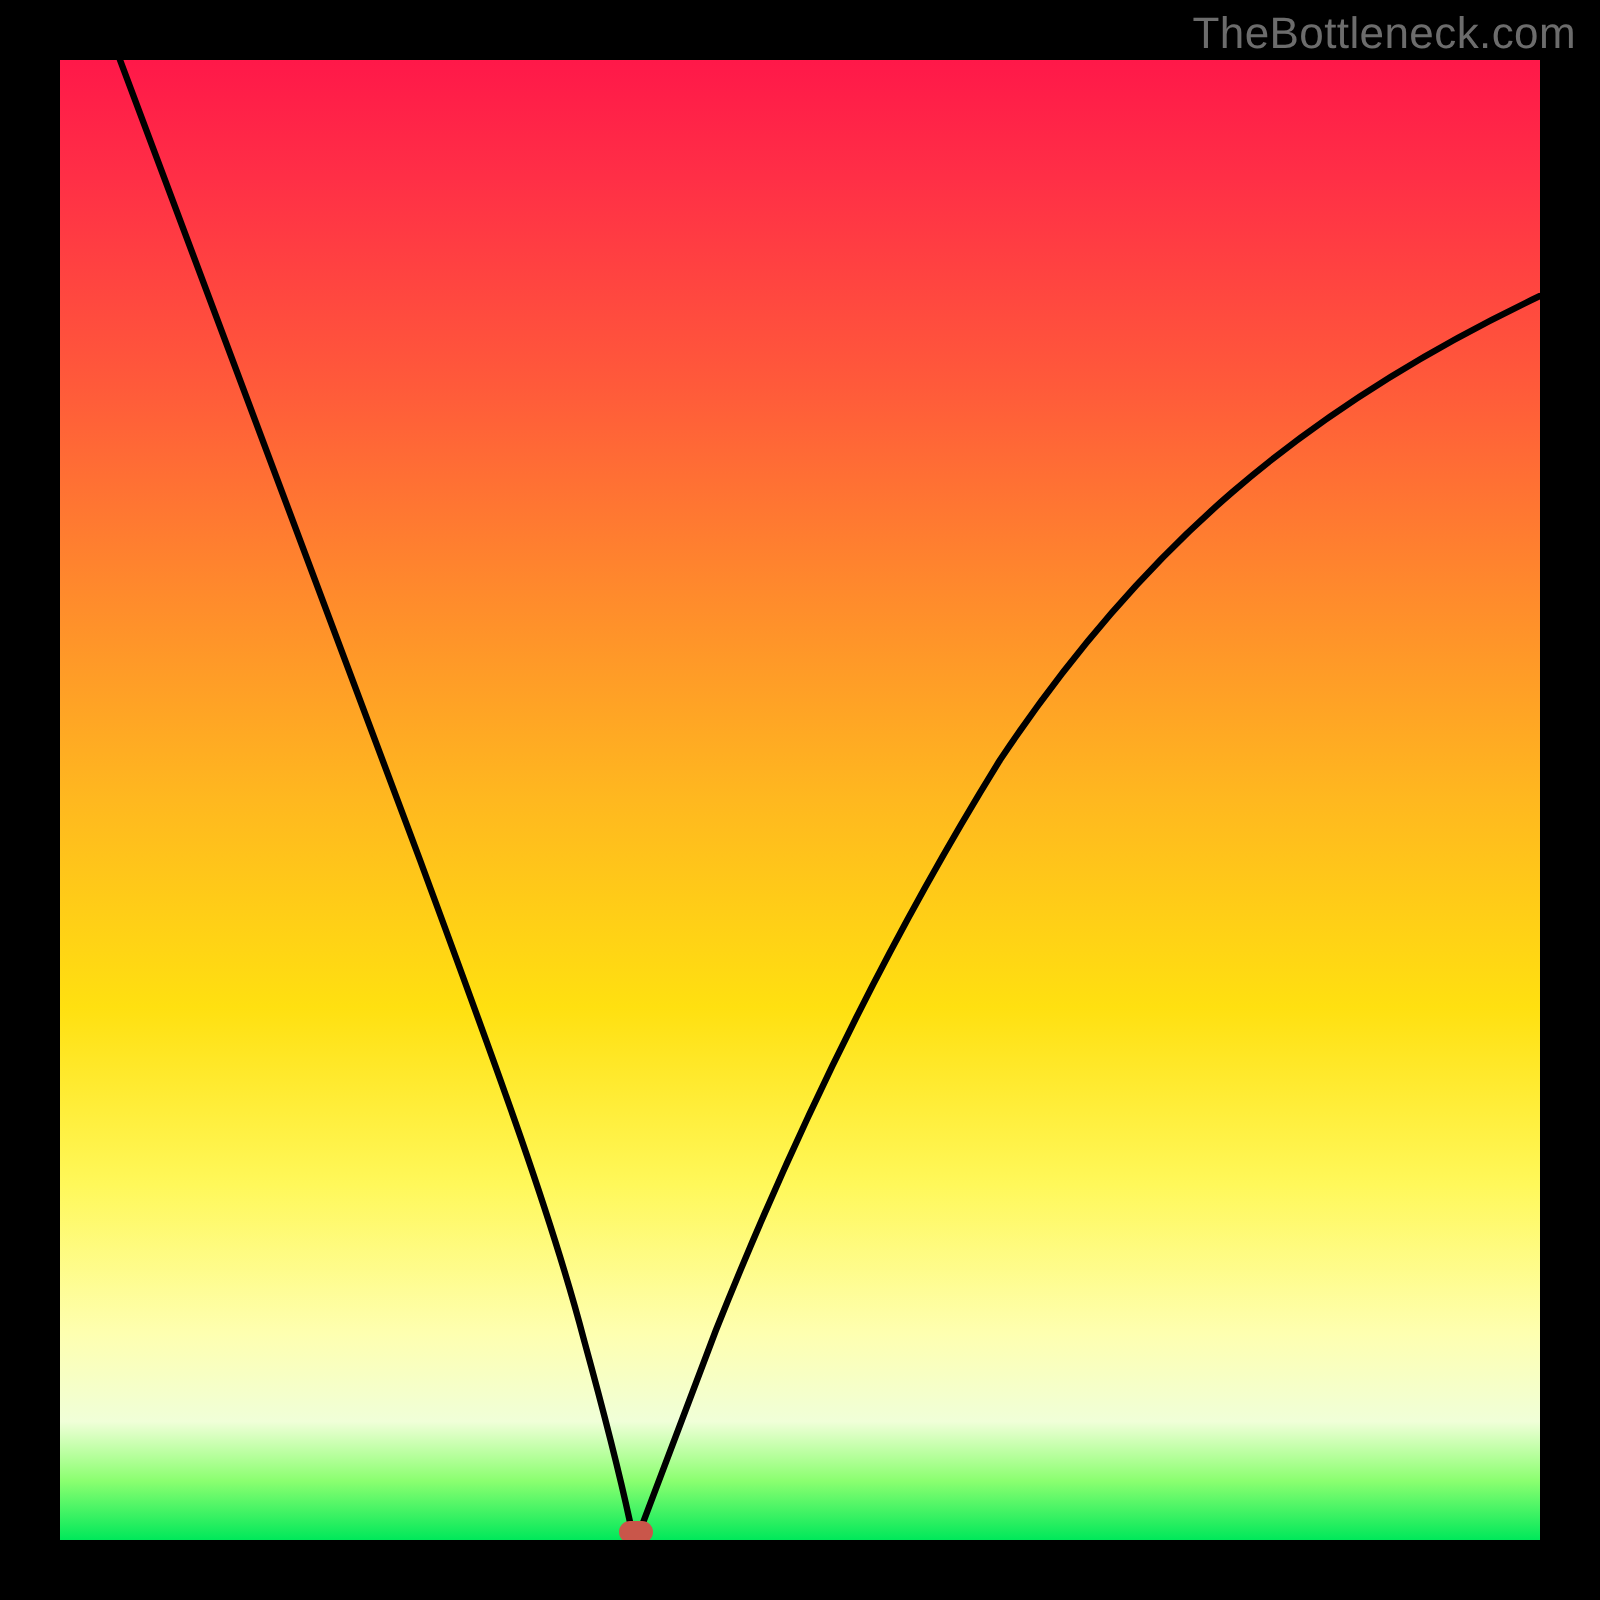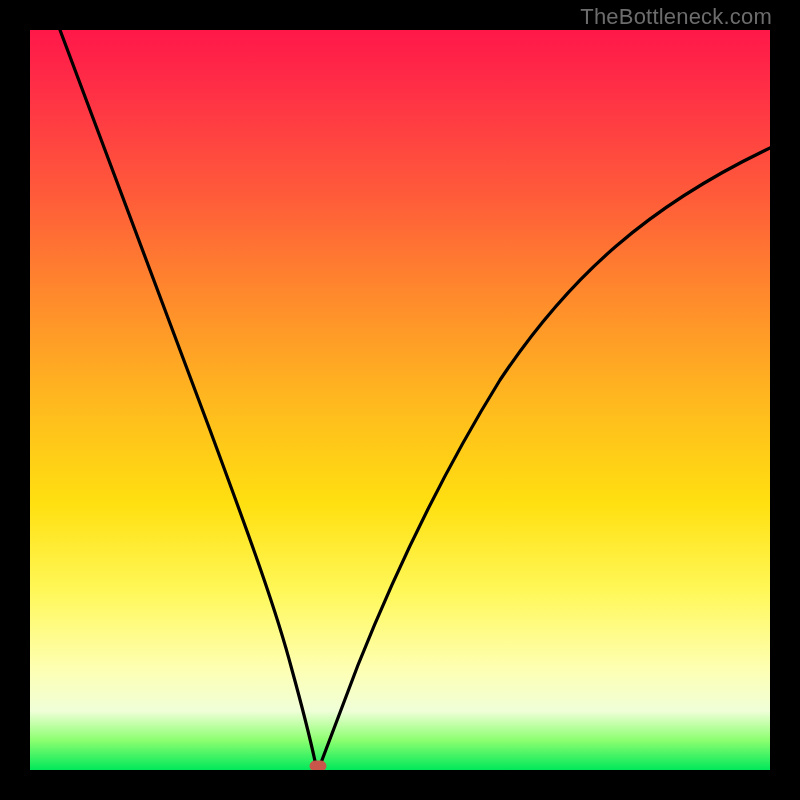--- a/index.html
+++ b/index.html
@@ -13,21 +13,21 @@
   }
   .frame {
     position: relative;
     width: 800px;
     height: 800px;
     background: #000;
   }
   .watermark {
     position: absolute;
     top: 4px;
-    right: 28px;
+    right: 12px;
     color: #6c6c6c;
     font-size: 22px;
     letter-spacing: 0.2px;
     z-index: 20;
     user-select: none;
   }
   .plot-area {
     position: absolute;
     left: 30px;
     top: 30px;

